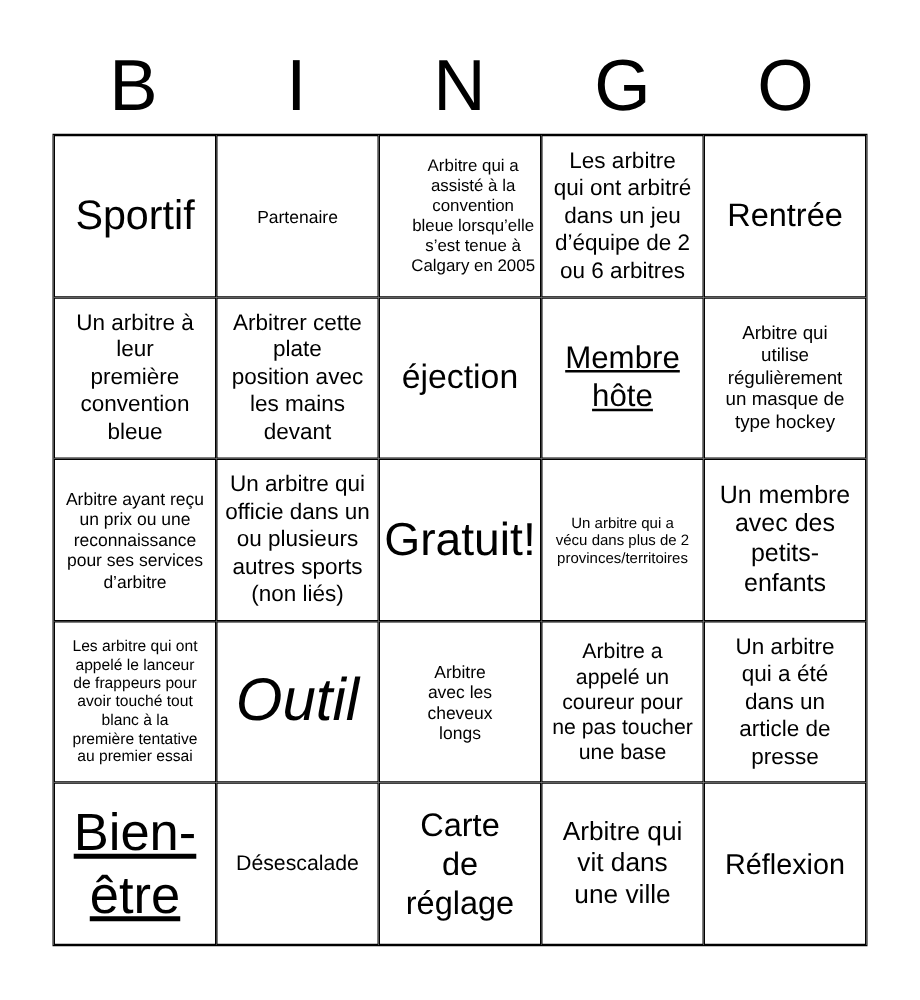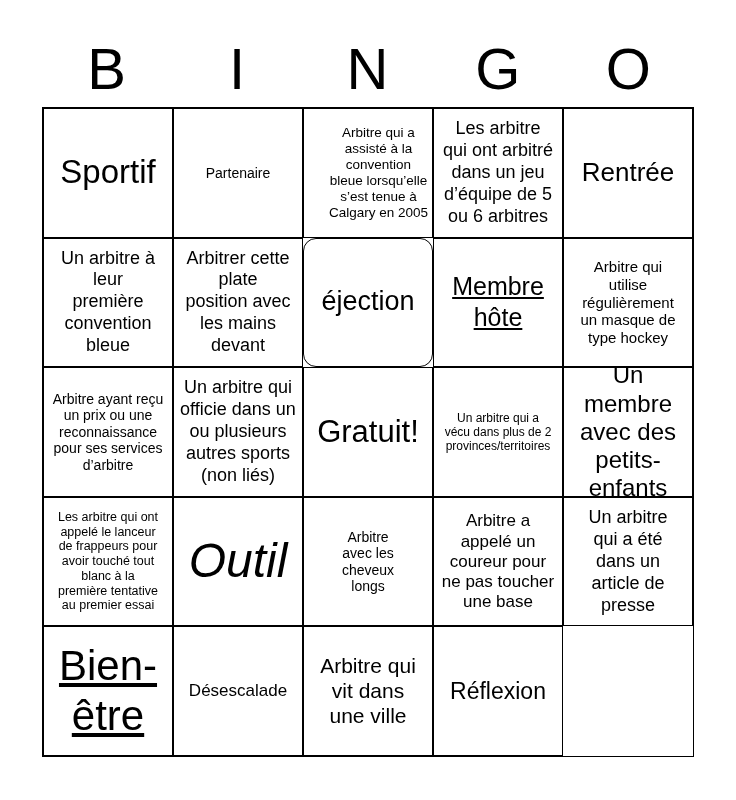--- a/index.html
+++ b/index.html
@@ -65,28 +65,28 @@
     cursor: pointer;
   }
   
   .fs12  { font-size: 12px; }
   .fs12b { font-size: 12.5px; }
   .fs13  { font-size: 13.5px; padding-left: 23px; }
   .fs14  { font-size: 14px; }
   .fs15  { font-size: 15px; }
   .fs17  { font-size: 17px; }
   .fs18  { font-size: 18px; line-height: 1.22; }
-  .fs20  { font-size: 24px; }
+  .fs20  { font-size: 20px; }
   .fs21  { font-size: 21px; }
   .fs22  { font-size: 14px; }
   .fs23  { font-size: 23px; }
   .fs26  { font-size: 26px; }
-  .fs27  { font-size: 27px; border-radius: 13px; }
+  .fs27  { font-size: 27px; }
   .fs28  { font-size: 25px; line-height: 1.25; text-decoration: underline; }
-  .fs31  { font-size: 31px; }
+  .fs31  { font-size: 37px; }
   .fs33  { font-size: 33px; }
   .fs44  { font-size: 42px; line-height: 1.2; text-decoration: underline; }
   .fs50  { font-size: 48px; font-style: italic; }
 </style>
 </head>
 <body>
 
 <div class="card">
 
   <div class="bingo-header">
@@ -102,21 +102,21 @@
     <div class="cell fs22">Partenaire</div>
     <div class="cell fs13">Arbitre qui a
 assisté à la
 convention
 bleue lorsqu’elle
 s’est tenue à
 Calgary en 2005</div>
     <div class="cell fs18">Les arbitre
 qui ont arbitré
 dans un jeu
-d’équipe de 5
+d’équipe de 2
 ou 6 arbitres</div>
     <div class="cell fs26">Rentrée</div>
 
     <div class="cell fs18">Un arbitre à
 leur
 première
 convention
 bleue</div>
     <div class="cell fs18">Arbitrer cette
 plate
@@ -170,19 +170,22 @@
 une base</div>
     <div class="cell fs18">Un arbitre
 qui a été
 dans un
 article de
 presse</div>
 
     <div class="cell fs44">Bien-
 être</div>
     <div class="cell fs17">Désescalade</div>
+    <div class="cell fs26">Carte
+de
+réglage</div>
     <div class="cell fs21">Arbitre qui
 vit dans
 une ville</div>
     <div class="cell fs23">Réflexion</div>
   </div>
 
 </div>
 
 </body></html>

